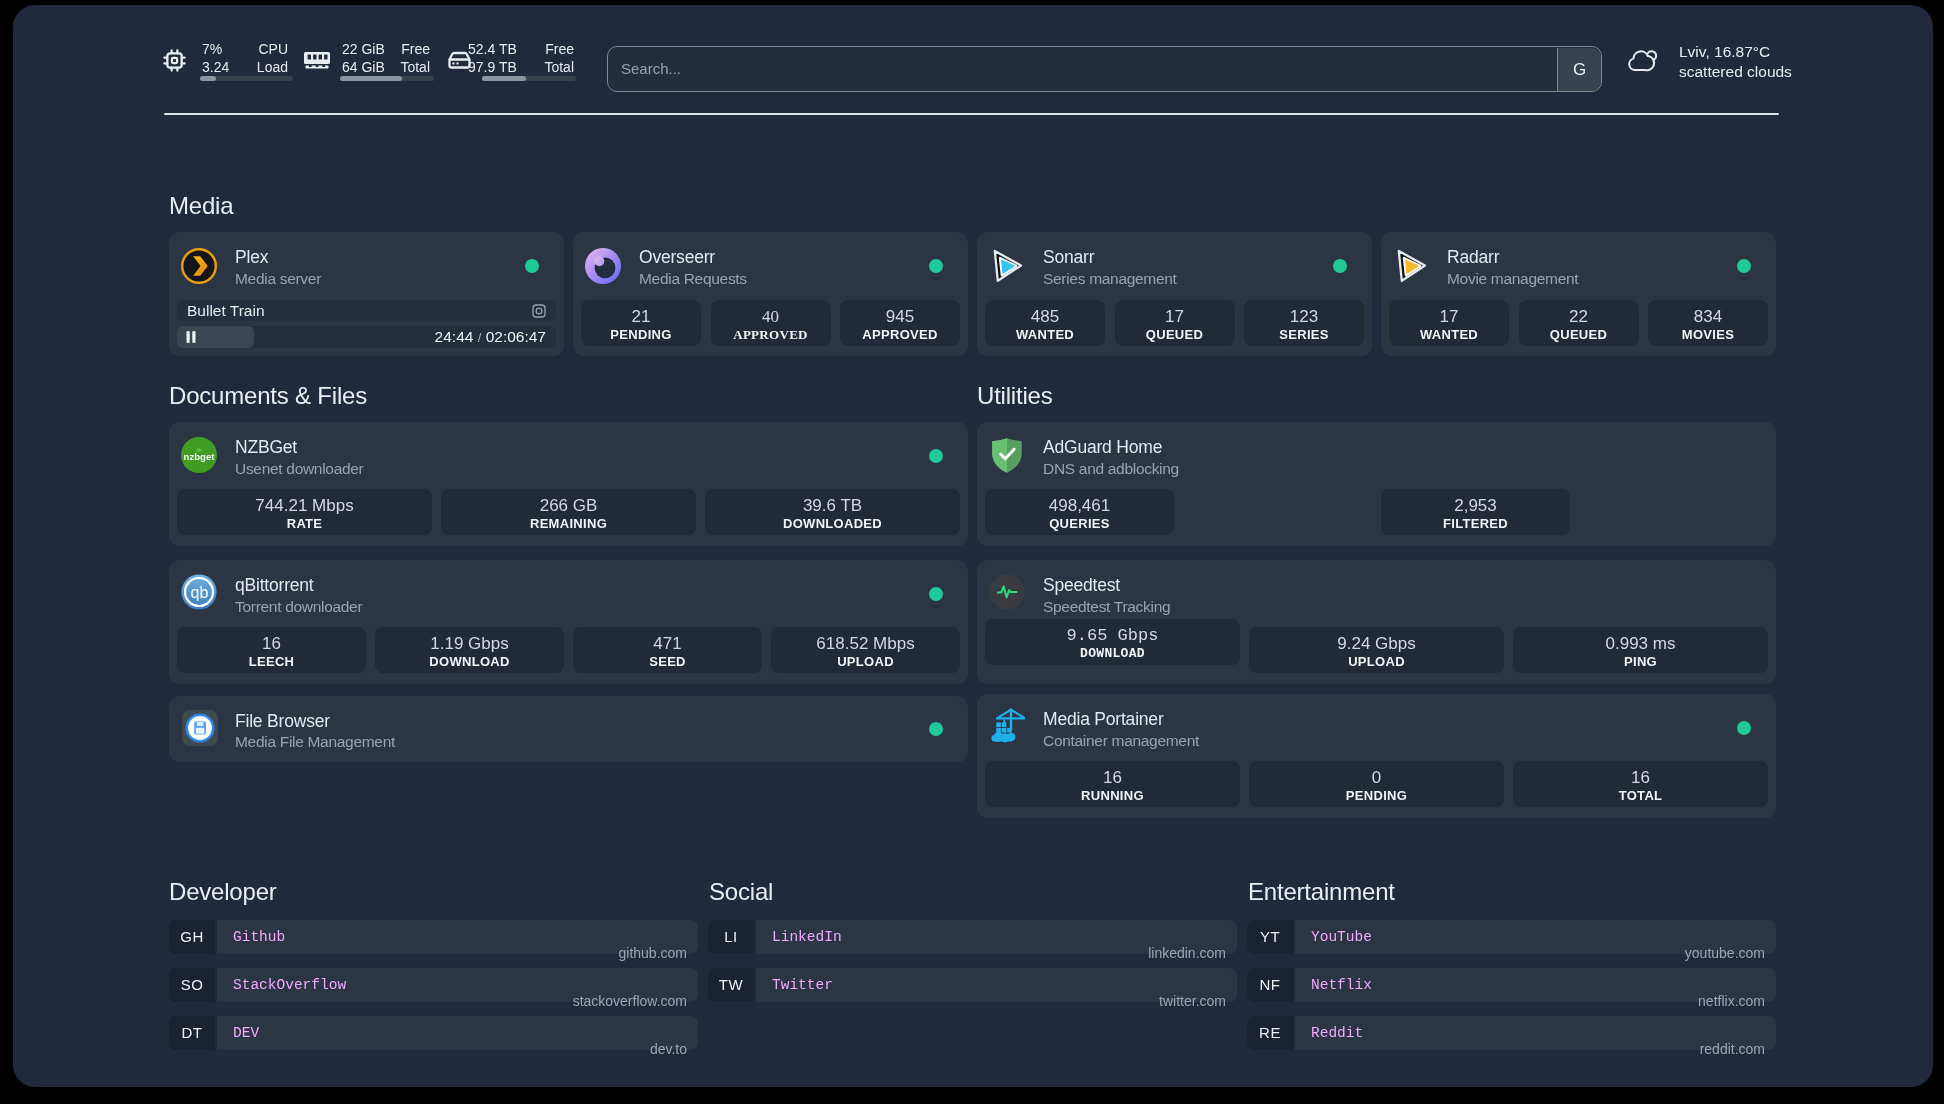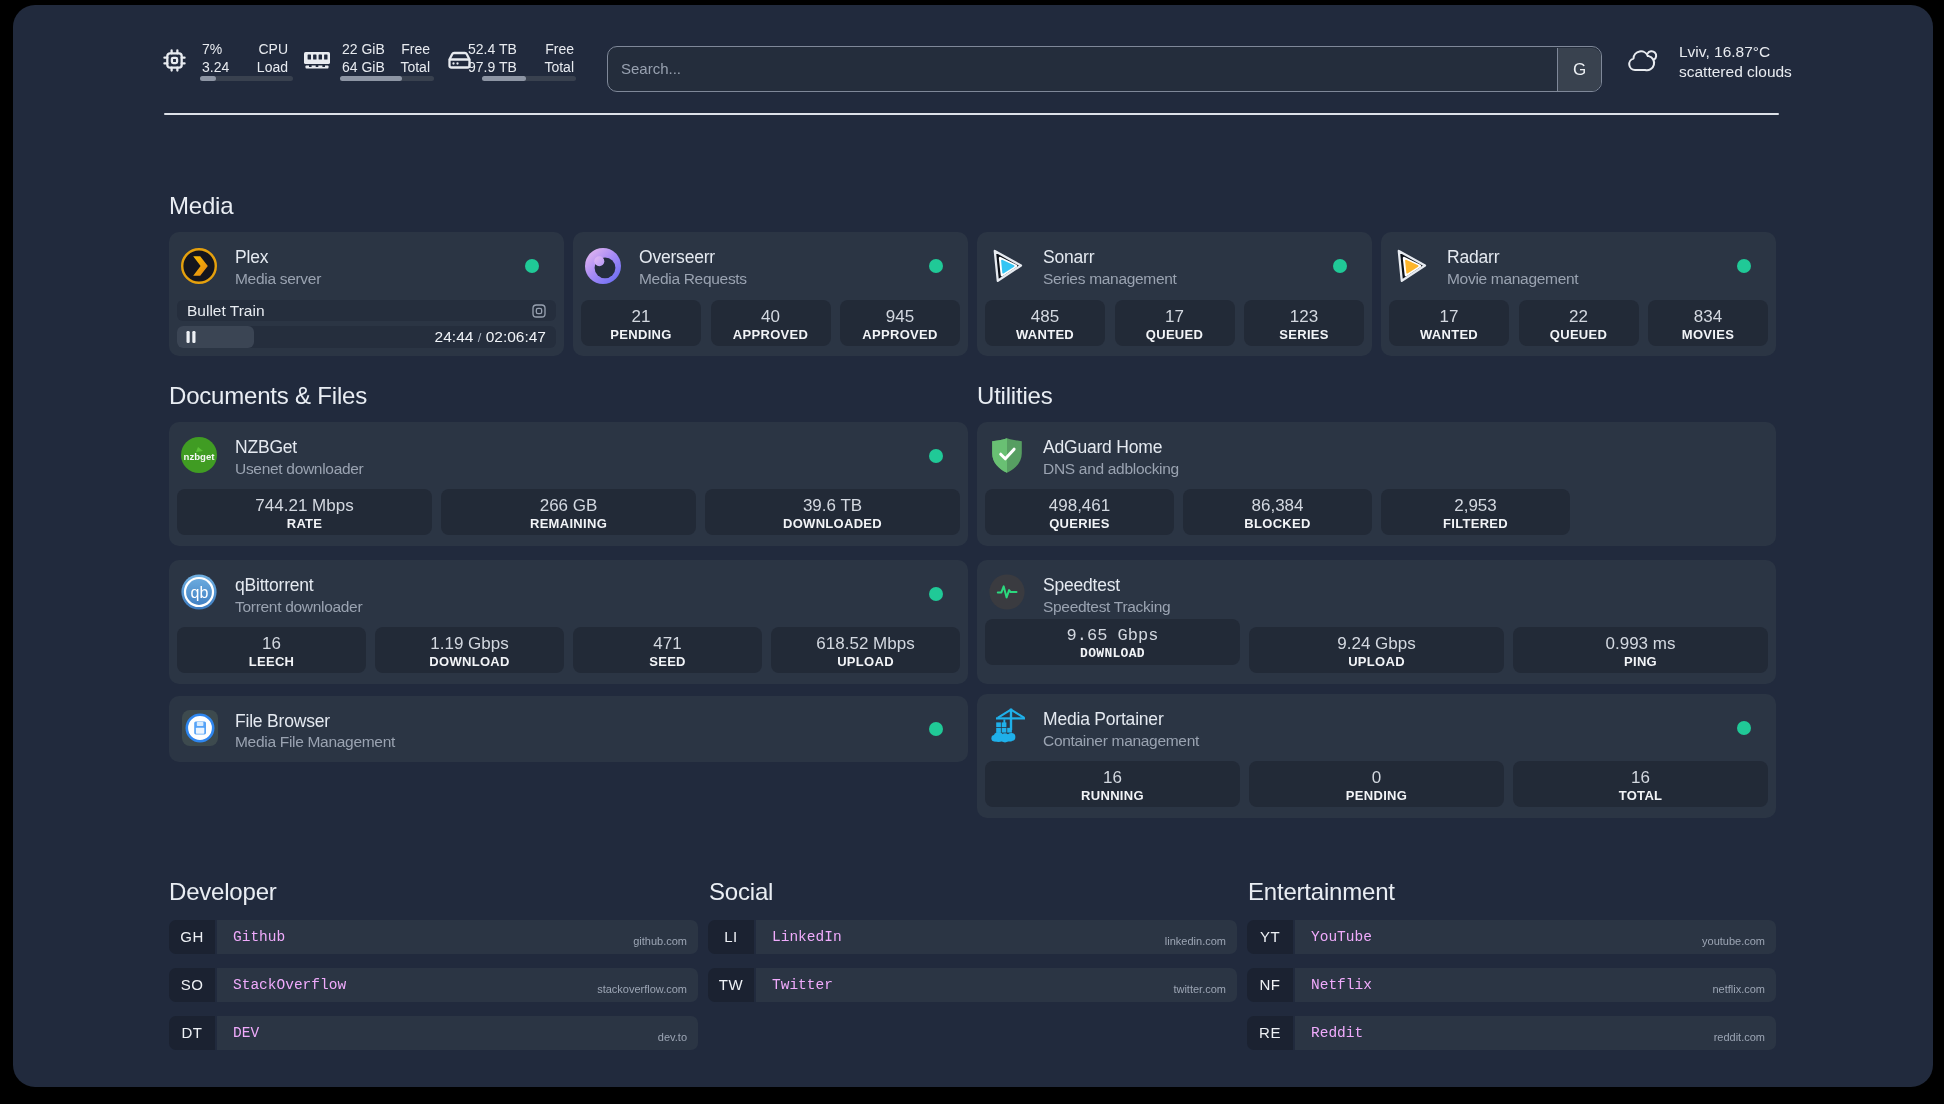--- a/index.html
+++ b/index.html
@@ -13,21 +13,21 @@
 .ctitle{position:absolute;font-size:17.5px;font-weight:500;color:#e4e9f0;letter-spacing:-0.2px;}
 .csub{position:absolute;font-size:15.5px;color:#9aa3b1;letter-spacing:-0.3px;}
 .statbox{position:absolute;background:#222a37;border-radius:8px;height:46px;text-align:center;color:#d3d8e0;}
 .sv{font-size:17px;line-height:19px;margin-top:7px;}
 .sl{font-size:13px;font-weight:700;color:#f2f4f7;line-height:17px;letter-spacing:.3px;}
 .h1{position:absolute;font-size:24px;font-weight:500;color:#e9edf3;letter-spacing:-0.2px;}
 .bm{position:absolute;height:34px;}
 .bmab{position:absolute;left:0;top:0;width:46px;height:34px;background:#1b2231;border-radius:7px 0 0 7px;color:#eef1f5;font-size:15px;text-align:center;line-height:34px;letter-spacing:.5px;}
 .bmbar{position:absolute;left:48px;right:0;top:0;height:34px;background:#2b3544;border-radius:0 7px 7px 0;}
 .bmname{position:absolute;left:16px;top:0;font-size:14.5px;color:#f0abfc;line-height:34px;font-family:Liberation Mono, monospace;}
-.bmdom{position:absolute;right:11px;top:4px;font-size:11px;color:#9ca5b4;line-height:34px;}
+.bmdom{position:absolute;right:11px;top:16px;font-size:14px;color:#9ca5b4;line-height:34px;}
 .tb{position:absolute;color:#e8ebf0;font-size:14px;line-height:17.5px;letter-spacing:0;}
 .tbr{text-align:right;}
 .pbar{position:absolute;height:5px;border-radius:3px;background:#39414f;}
 .pfill{position:absolute;height:5px;border-radius:3px;background:#8d95a4;}
 </style>
 </head>
 <body>
 <div class="panel"></div>
 
 <svg class="abs" style="left:163px;top:49px;" width="23" height="23" viewBox="0 0 24 24" fill="none" stroke="#e8ebf0" stroke-width="2.4" stroke-linecap="round" stroke-linejoin="round">
@@ -129,21 +129,21 @@
       <circle cx="20" cy="19.8" r="10.4" fill="#242d3d"></circle>
       <circle cx="14.3" cy="13.3" r="5" fill="url(#ovg2)"></circle>
     </svg>
   <div class="ctitle" style="left:66px;top:15px;">Overseerr</div>
   <div class="csub" style="left:66px;top:38px;">Media Requests</div>
   <div class="dot" style="left:356px;top:27px;"></div>
   <div class="statbox" style="left:8px;top:68px;width:120px;">
       <div class="sv">21</div>
       <div class="sl">PENDING</div>
     </div>
-  <div class="statbox" style="left:137.5px;top:68px;width:120px;">
+  <div class="statbox" style="left:137.5px;top:68px;width:120px;font-family:Liberation Serif, serif;">
       <div class="sv">40</div>
       <div class="sl">APPROVED</div>
     </div>
   <div class="statbox" style="left:267px;top:68px;width:120px;">
       <div class="sv">945</div>
       <div class="sl">APPROVED</div>
     </div>
 </div>
 
 <div class="card" style="left:977px;top:232px;width:395px;height:124px;">
@@ -270,24 +270,20 @@
       </defs>
       <path d="M18 1.2c5.9 2 9.8 2.2 14.8 3v12c0 8.8-5.9 15.3-14.8 19.6C9.1 31.5 3.2 25 3.2 16.2v-12c5-.8 8.9-1 14.8-3z" fill="#579e62"></path>
       <path d="M18 1.2c5.9 2 9.8 2.2 14.8 3v12c0 8.8-5.9 15.3-14.8 19.6C9.1 31.5 3.2 25 3.2 16.2v-12c5-.8 8.9-1 14.8-3z" fill="#69c073" clip-path="url(#agl)"></path>
       <path d="m11.7 17.2 4.6 4.6 8.8-9.6" fill="none" stroke="#fff" stroke-width="3" stroke-linecap="round" stroke-linejoin="round"></path>
     </svg>
   <div class="ctitle" style="left:66px;top:15px;text-align:center;">AdGuard Home</div>
   <div class="csub" style="left:66px;top:38px;">DNS and adblocking</div>
   <div class="statbox" style="left:8px;top:67px;width:189px;">
       <div class="sv">498,461</div>
       <div class="sl">QUERIES</div>
-    </div>
-  <div class="statbox" style="left:206px;top:67px;width:189px;">
-      <div class="sv">86,384</div>
-      <div class="sl">BLOCKED</div>
     </div>
   <div class="statbox" style="left:404px;top:67px;width:189px;">
       <div class="sv">2,953</div>
       <div class="sl">FILTERED</div>
     </div>
 </div>
 
 <div class="card" style="left:977px;top:560px;width:799px;height:124px;">
   <svg class="ic36" style="left:12px;top:14px;" viewBox="0 0 36 36">
       <circle cx="18" cy="18" r="17.6" fill="#3a3b40"></circle>

